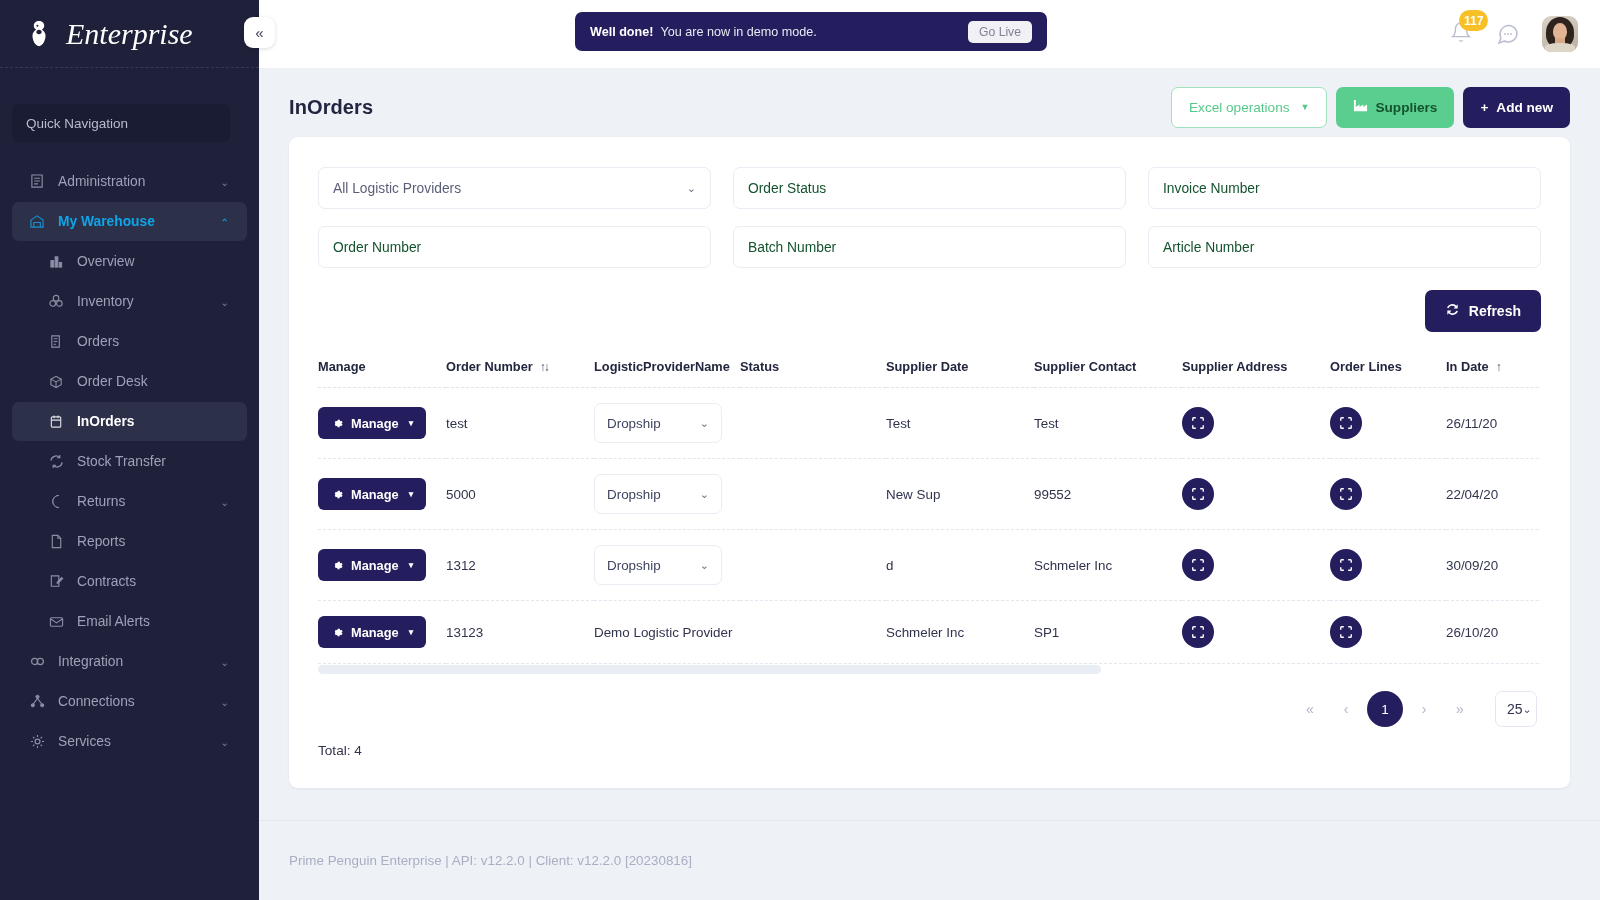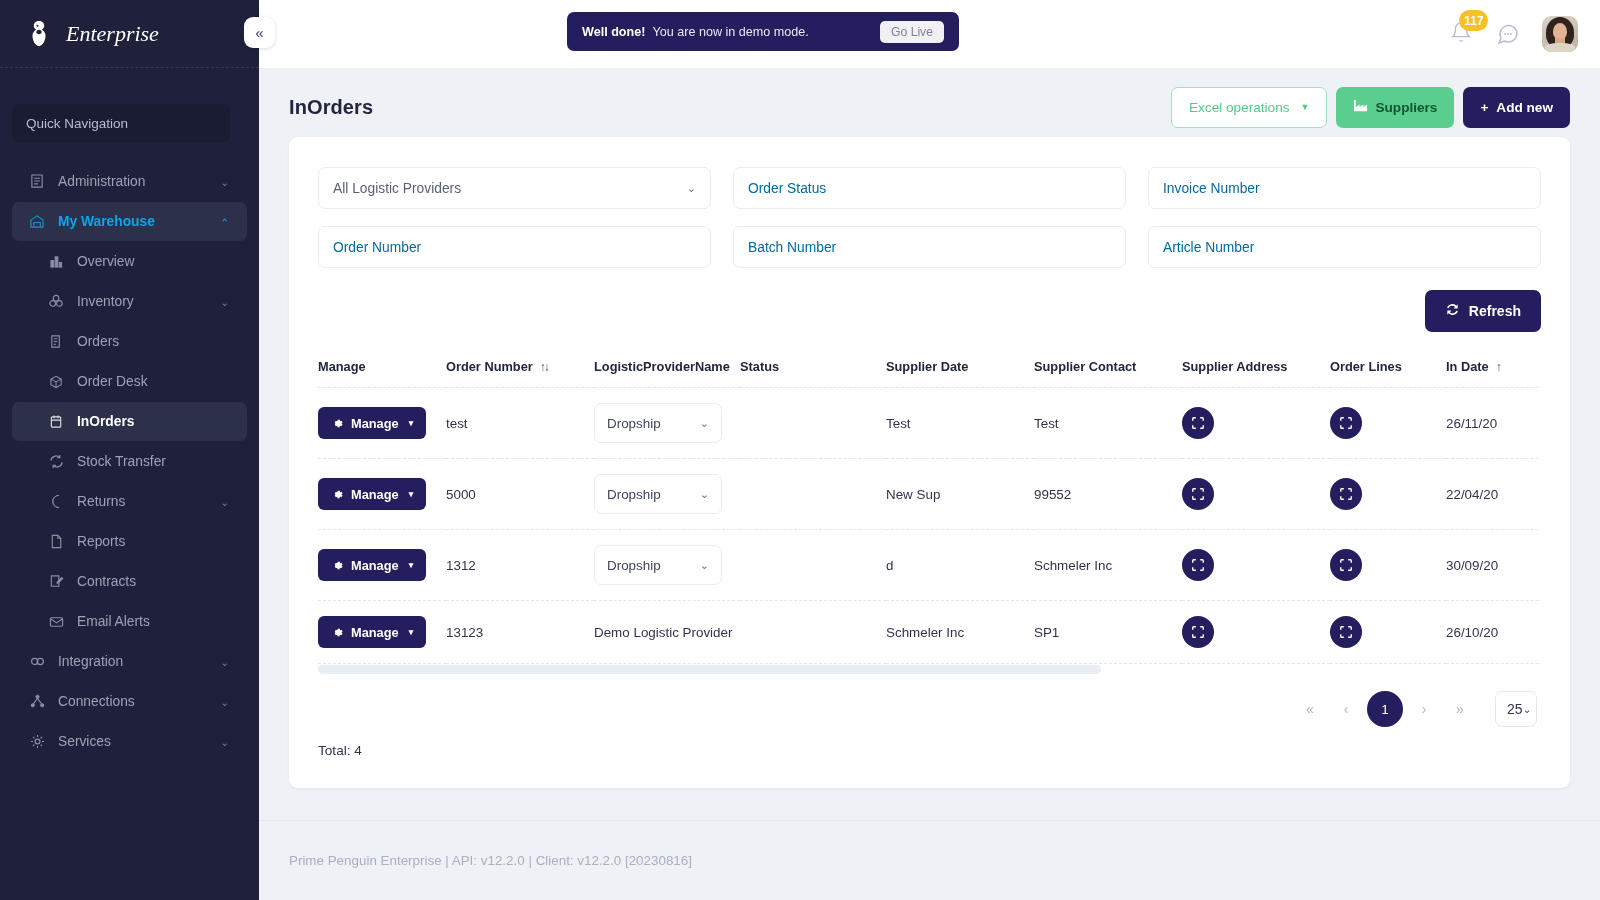--- a/index.html
+++ b/index.html
@@ -31,21 +31,21 @@
     width: 26px; height: 30px;
     display: flex; align-items: center; justify-content: center;
     color: #ffffff;
     font-size: 27px; font-weight: bold; font-style: italic;
     font-family: "Liberation Serif", serif;
     line-height: 1;
   }
   .brand-name {
     margin-left: 14px;
     color: #ffffff;
-    font-size: 22px;
+    font-size: 30px;
     font-style: italic;
     font-family: "Liberation Serif", serif;
   }
   .collapse-btn {
     position: absolute;
     left: 244px; top: 17px;
     width: 31px; height: 31px;
     background: #ffffff;
     border-radius: 9px;
     display: flex; align-items: center; justify-content: center;
@@ -103,22 +103,22 @@
     background: #eef2f7;
     position: relative;
     overflow: hidden;
   }
   .topbar {
     height: 68px; background: #ffffff;
     display: flex; align-items: center;
     position: relative; flex: 0 0 68px;
   }
   .demo-banner {
-    position: absolute; left: 308px; top: 12px;
-    width: 392px; height: 39px;
+    position: absolute; left: 316px; top: 12px;
+    width: 472px; height: 39px;
     background: #241e5e;
     border-radius: 7px;
     display: flex; align-items: center;
     padding: 8px 15px;
     color: #e9e9f3; font-size: 12.6px;
   }
   .demo-strong { font-weight: bold; margin-right: 7px; color:#ffffff;}
   .go-live {
     margin-left: auto;
     background: #f0f0f5; color: #7f8296;
@@ -205,21 +205,21 @@
     gap: 17px 22px;
   }
   .field {
     height: 42px;
     border: 1px solid #e9ecf3;
     border-radius: 7px;
     background: #ffffff;
     display: flex; align-items: center;
     padding: 0 14px;
     font-size: 13.8px;
-    color: #0369a1;
+    color: #14532d;
     position: relative;
     cursor: text;
   }
   .field.select { color: #5a5f78; cursor: pointer;}
   .sel-caret {
     position: absolute; right: 14px; top: 50%; transform: translateY(-50%);
     font-size: 11px; color: #6b7088;
   }
   .check-row {
     display: grid;

